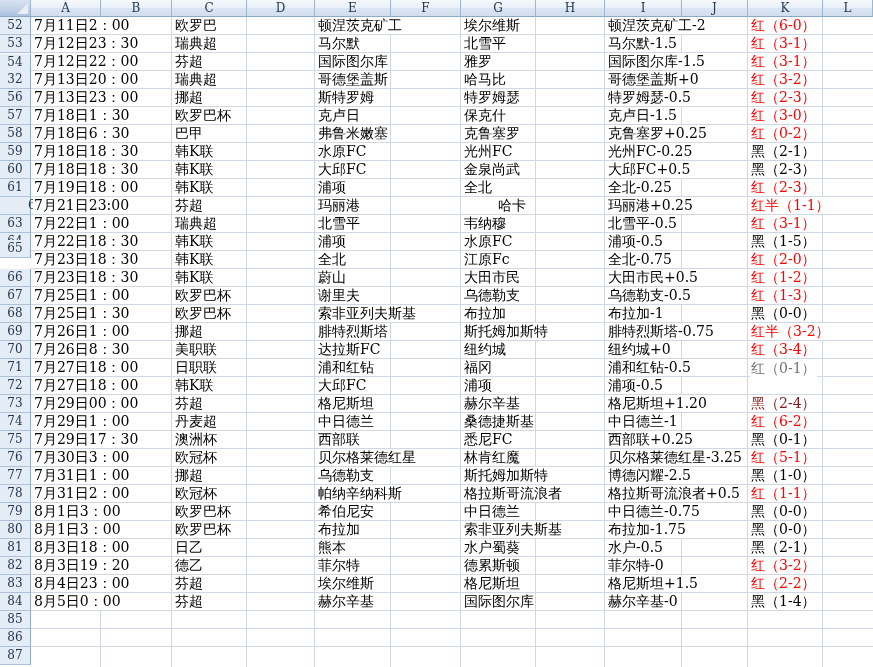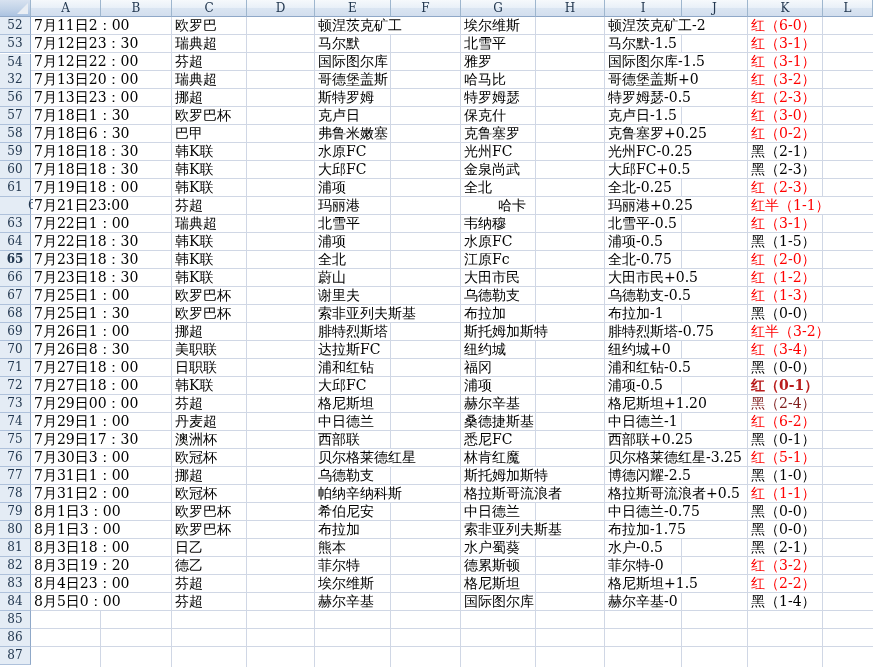--- a/index.html
+++ b/index.html
@@ -120,21 +120,21 @@
       <div class="rowhead" style="top: 71px;">32</div>
       <div class="rowhead" style="top: 89px;">56</div>
       <div class="rowhead" style="top: 107px;">57</div>
       <div class="rowhead" style="top: 125px;">58</div>
       <div class="rowhead" style="top: 143px;">59</div>
       <div class="rowhead" style="top: 161px;">60</div>
       <div class="rowhead" style="top: 179px;">61</div>
       <div class="rowhead" style="top: 197px; padding-left: 28px;">62</div>
       <div class="rowhead" style="top: 215px;">63</div>
       <div class="rowhead" style="top: 233px;">64</div>
-      <div class="rowhead" style="top: 251px; font-weight: bold;">65</div>
+      <div class="rowhead" style="top: 240px;">65</div>
       <div class="rowhead" style="top: 269px;">66</div>
       <div class="rowhead" style="top: 287px;">67</div>
       <div class="rowhead" style="top: 305px;">68</div>
       <div class="rowhead" style="top: 323px;">69</div>
       <div class="rowhead" style="top: 341px;">70</div>
       <div class="rowhead" style="top: 359px;">71</div>
       <div class="rowhead" style="top: 377px;">72</div>
       <div class="rowhead" style="top: 395px;">73</div>
       <div class="rowhead" style="top: 413px;">74</div>
       <div class="rowhead" style="top: 431px;">75</div>
@@ -270,21 +270,21 @@
       <div class="cell" style="left: 174px; top: 359px;">日职联</div>
       <div class="cell" style="left: 317px; top: 359px;">浦和红钻</div>
       <div class="cell" style="left: 463px; top: 359px;">福冈</div>
       <div class="cell" style="left: 607px; top: 359px;">浦和红钻-0.5</div>
       <div class="cell" style="left: 750px; top: 359px; color: rgb(0, 0, 0);">黑（0-0）</div>
       <div class="cell" style="left: 33px; top: 377px;">7月27日18：00</div>
       <div class="cell" style="left: 174px; top: 377px;">韩K联</div>
       <div class="cell" style="left: 317px; top: 377px;">大邱FC</div>
       <div class="cell" style="left: 463px; top: 377px;">浦项</div>
       <div class="cell" style="left: 607px; top: 377px;">浦项-0.5</div>
-      <div class="cell" style="left: 750px; top: 377px; color: #b91c1c; font-weight: bold;">红（0-1）</div>
+      <div class="cell" style="left: 750px; top: 360px; color: #737373;">红（0-1）</div>
       <div class="cell" style="left: 33px; top: 395px;">7月29日00：00</div>
       <div class="cell" style="left: 174px; top: 395px;">芬超</div>
       <div class="cell" style="left: 317px; top: 395px;">格尼斯坦</div>
       <div class="cell" style="left: 463px; top: 395px;">赫尔辛基</div>
       <div class="cell" style="left: 607px; top: 395px;">格尼斯坦+1.20</div>
       <div class="cell" style="left: 750px; top: 395px; color: #7f1d1d;">黑（2-4）</div>
       <div class="cell" style="left: 33px; top: 413px;">7月29日1：00</div>
       <div class="cell" style="left: 174px; top: 413px;">丹麦超</div>
       <div class="cell" style="left: 317px; top: 413px;">中日德兰</div>
       <div class="cell" style="left: 463px; top: 413px;">桑德捷斯基</div>

